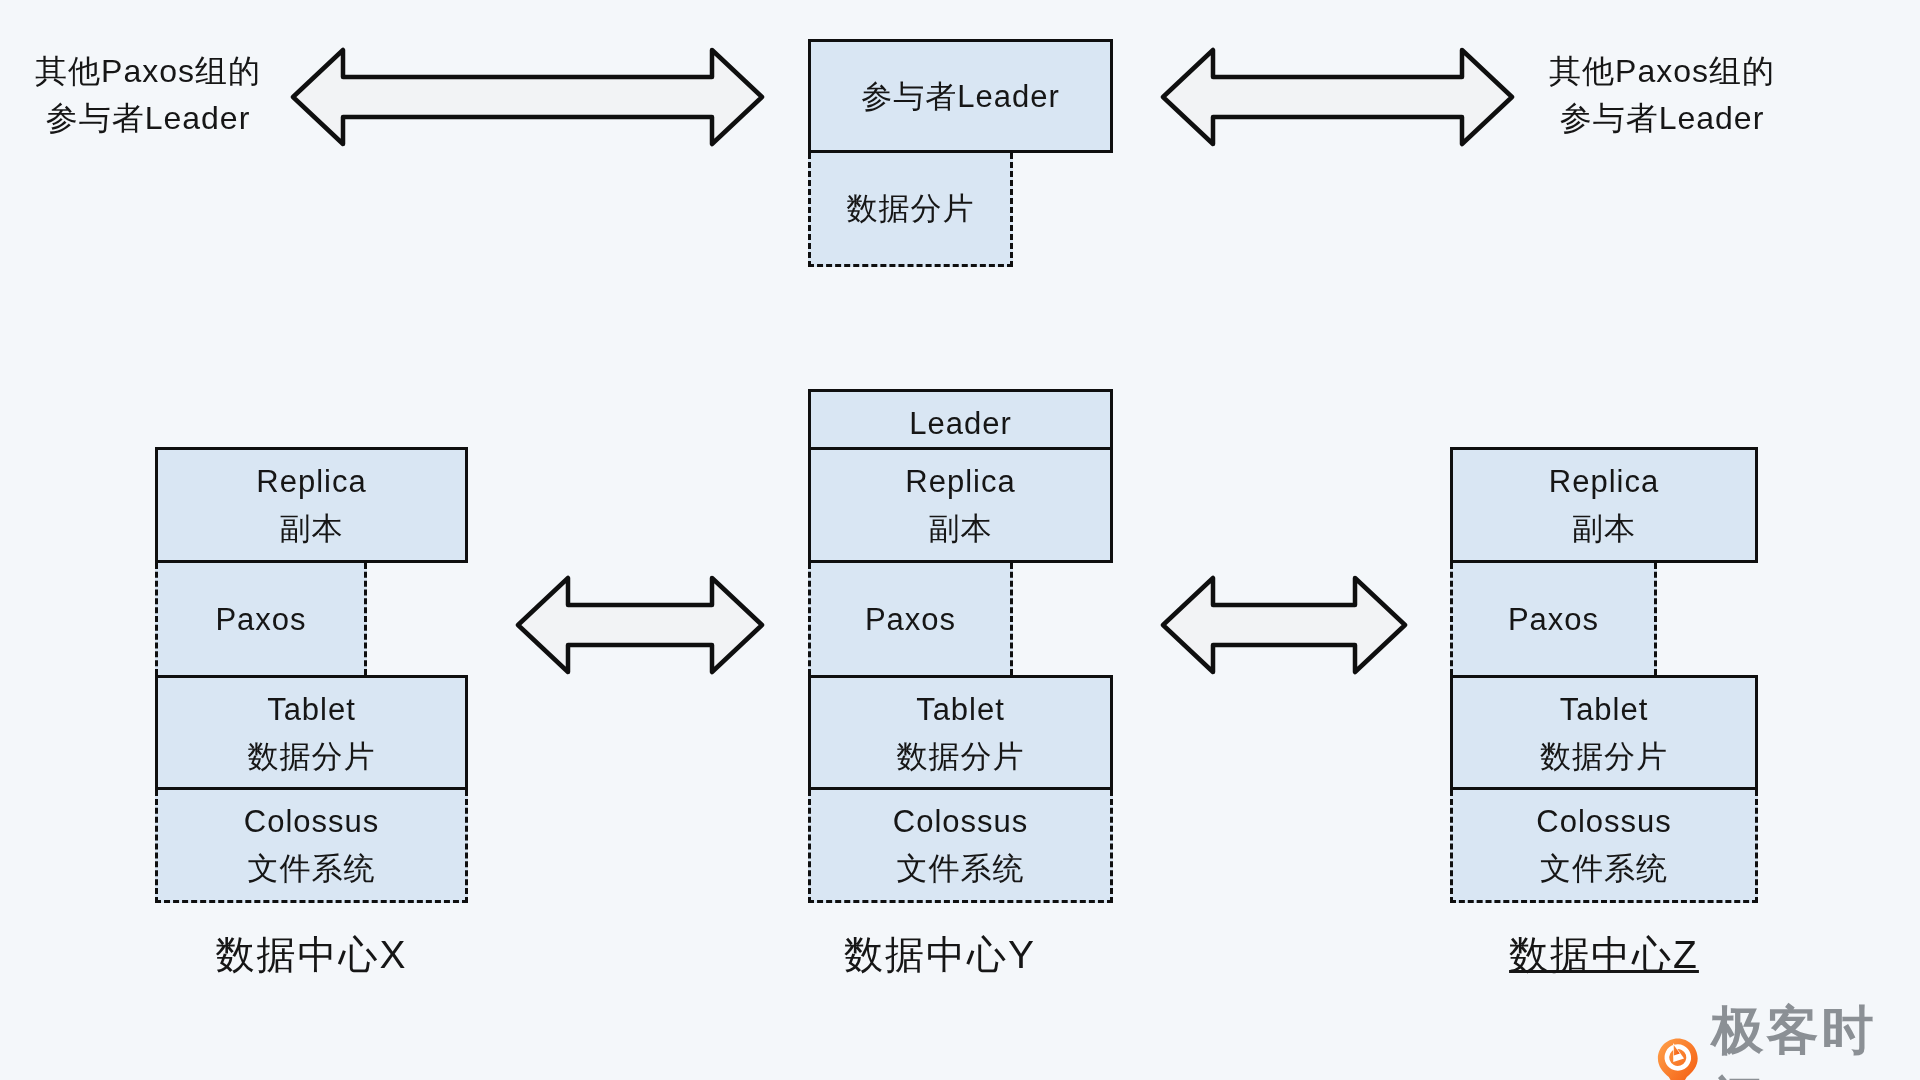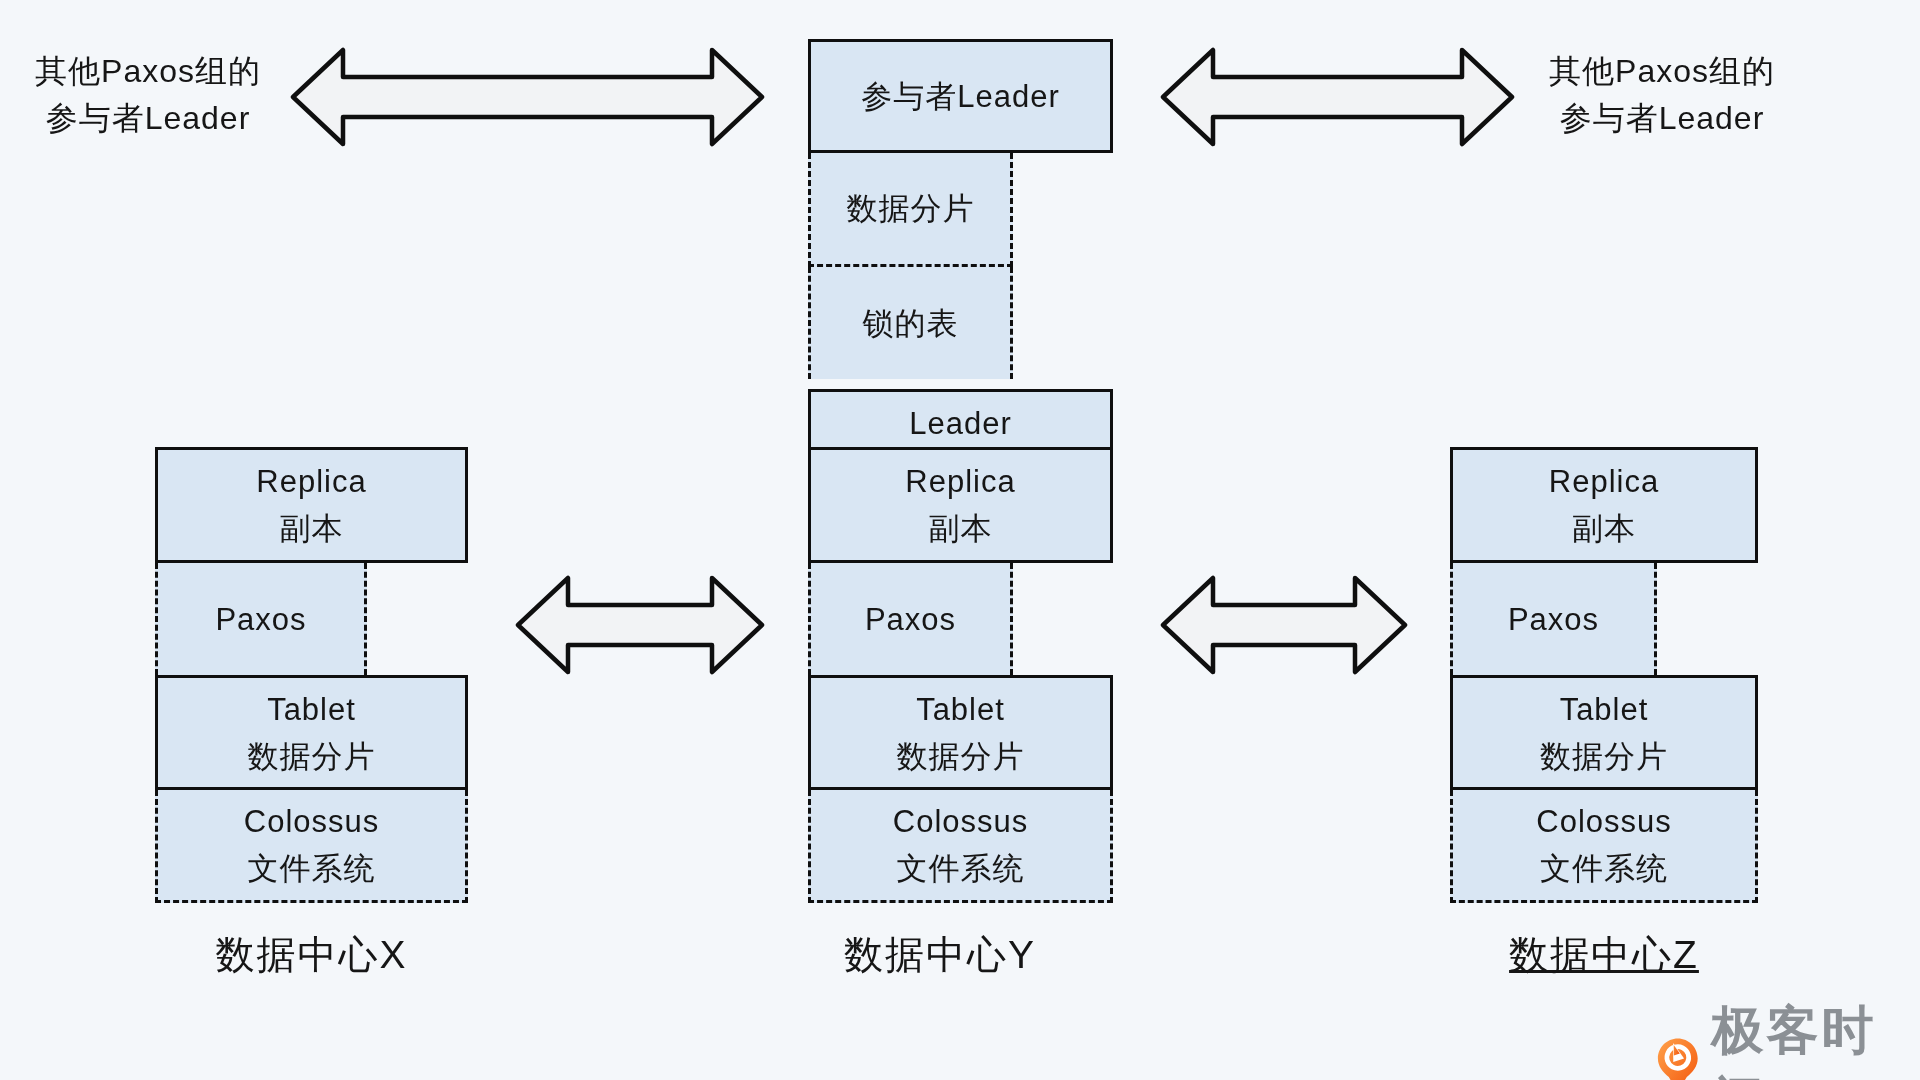--- a/index.html
+++ b/index.html
@@ -90,23 +90,20 @@
   <svg class="arrow" style="left:1160px;top:573px;" width="248" height="104" viewBox="0 0 248 104">
     <polygon points="3,52 53,5 53,32 195,32 195,5 245,52 195,99 195,72 53,72 53,99" fill="#f2f3f5" stroke="#0f0f0f" stroke-width="4.5" stroke-linejoin="round"></polygon>
   </svg>
 
   <div class="box solid" style="left:808px;top:39px;width:305px;height:114px;">
     <div>参与者Leader</div>
   </div>
   <div class="box dashed-lrb" style="left:808px;top:153px;width:205px;height:114px;">
     <div>数据分片</div>
   </div>
-  <div class="box dashed-lr" style="left:808px;top:267px;width:205px;height:112px;">
-    <div>锁的表</div>
-  </div>
   <div class="box solid" style="left:808px;top:389px;width:305px;height:68px;">
     <div>Leader</div>
   </div>
   <div class="box solid" style="left:808px;top:447px;width:305px;height:116px;">
     <div>Replica</div>
     <div>副本</div>
   </div>
   <div class="box dashed-lr" style="left:808px;top:563px;width:205px;height:112px;">
     <div>Paxos</div>
   </div>

